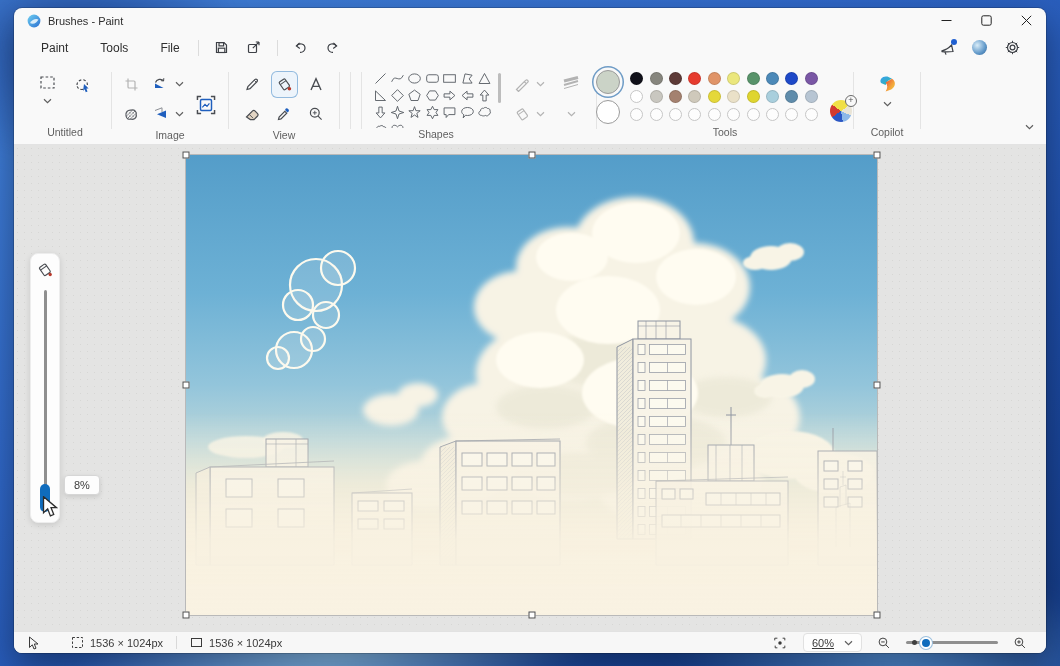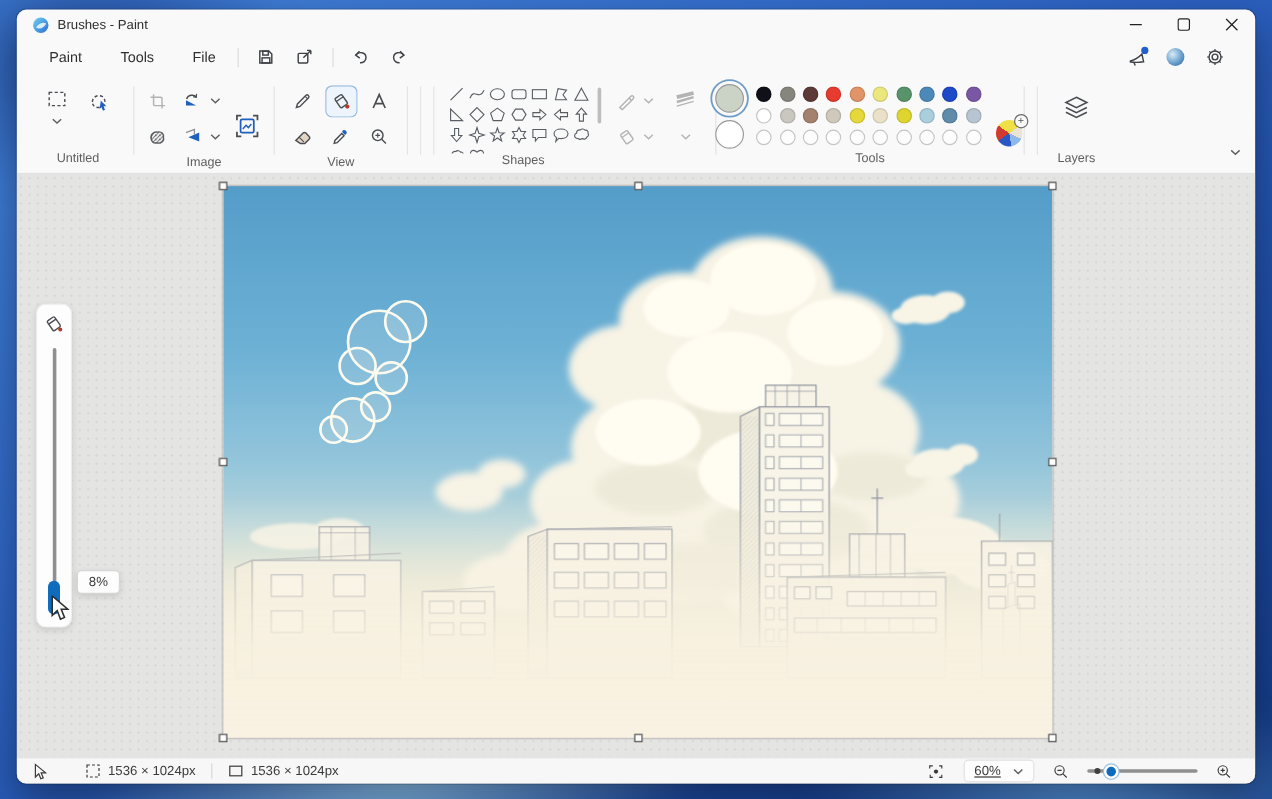--- a/index.html
+++ b/index.html
@@ -546,34 +546,40 @@
             </div>
           <button class="edit-colors">
             <span class="wheel" style="display:block;"></span>
             <span class="wheel-plus">+</span>
           </button>
         </div>
         <div class="g-label">Tools</div>
       </div>
       <div class="vsep"></div>
 
+      <div class="group" style="width:56px;">
+        <div class="g-body">
+          <div class="stack">
+            <button class="tbtn" style="width:34px;height:30px;">
+              <svg width="24" height="22" viewBox="0 0 24 22">
+                <path d="M6,10 C4,6 8,2.5 12.5,3.6 L17,5.8 C13.8,6.8 11.6,8.8 10.6,12 Z" fill="url(#cpA)" stroke="none"></path>
+                <path d="M17,5.8 C21,8 21,14 16.2,16.4 L10.6,18.4 C12.8,15 12.8,12 10.6,9.4 Z" fill="url(#cpB)" stroke="none"></path>
+              </svg>
+            </button>
+            <button class="chev-btn">
+              <svg class="chev" viewBox="0 0 9 6">
+                  <path d="M1,1.3 L4.5,4.6 L8,1.3"></path>
+                </svg>
+            </button>
+          </div>
+        </div>
+        <div class="g-label">Copilot</div>
+      </div>
       <div class="vsep"></div>
 
-      <div class="group" style="width:54px;">
-        <div class="g-body">
-          <button class="tbtn" style="width:34px;height:34px;margin-top:4px;">
-            <svg width="24" height="24" viewBox="0 0 22 22">
-              <path d="M11,2.8 L19,6.8 L11,10.8 L3,6.8 Z"></path>
-              <path d="M3,10.6 L11,14.6 L19,10.6"></path>
-              <path d="M3,14.2 L11,18.2 L19,14.2"></path>
-            </svg>
-          </button>
-        </div>
-        <div class="g-label">Layers</div>
-      </div>
 
       <button class="collapse">
         <svg class="chev" viewBox="0 0 9 6">
             <path d="M1,1.3 L4.5,4.6 L8,1.3"></path>
           </svg>
       </button>
     </div>
 
     <div class="workspace">
 

